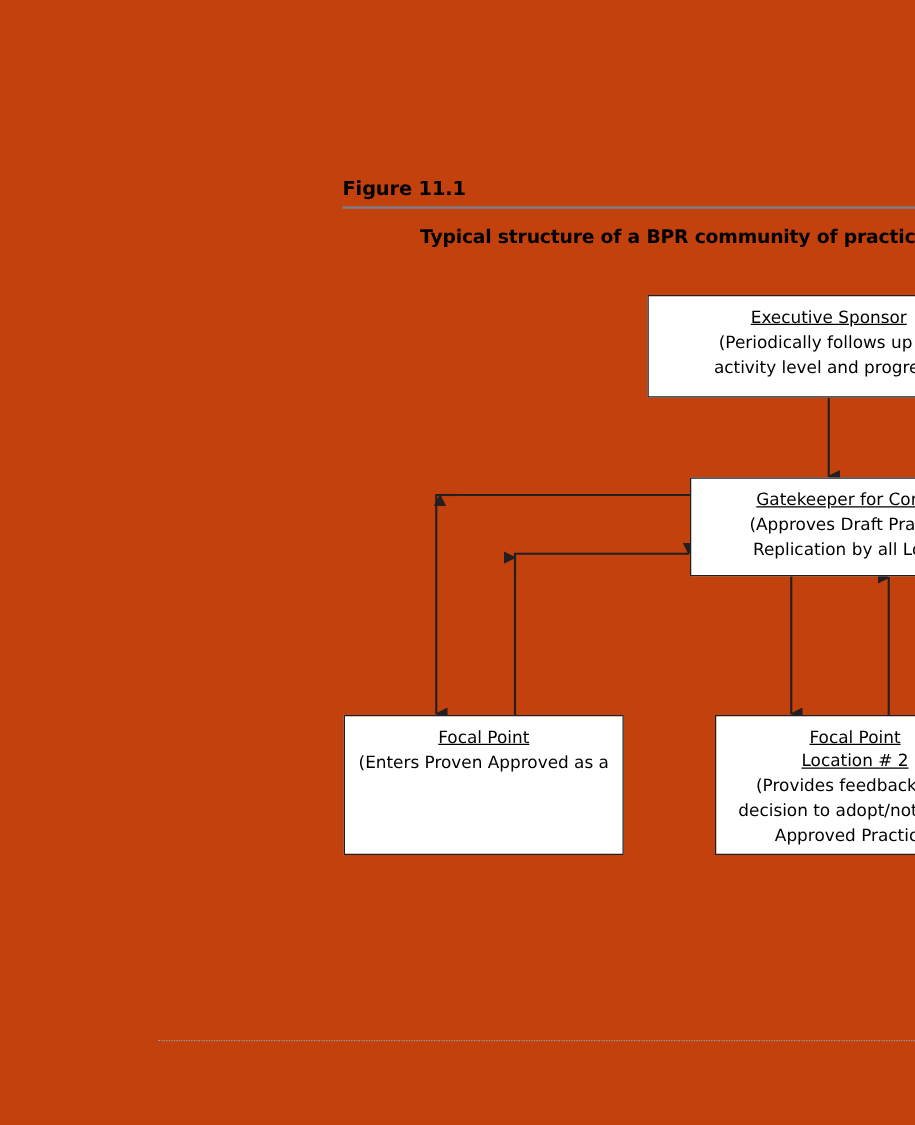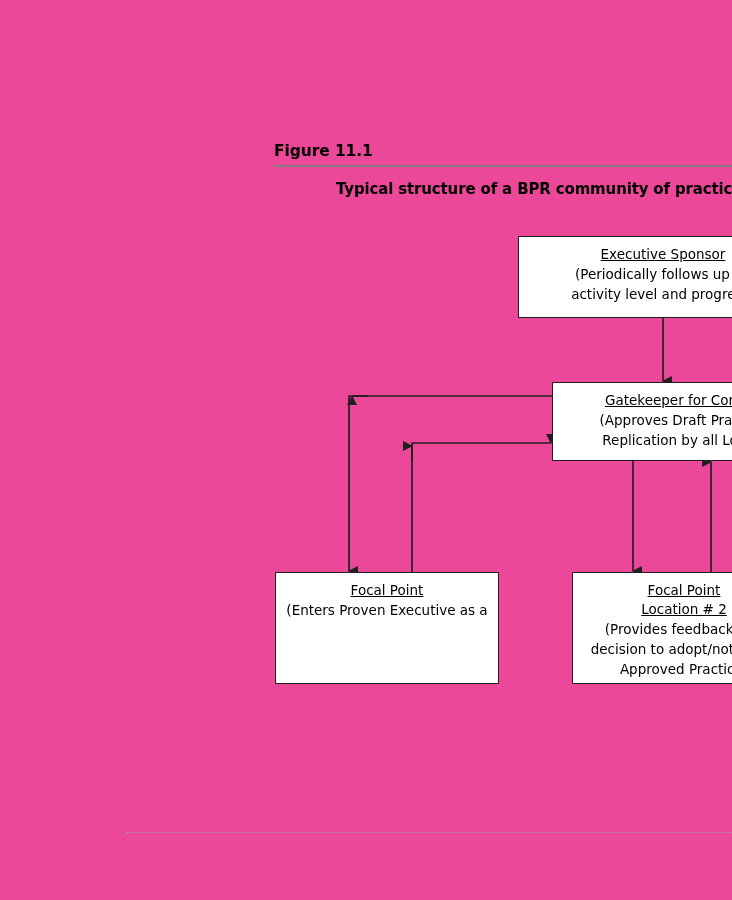--- a/index.html
+++ b/index.html
@@ -15,21 +15,21 @@
     overflow: hidden;
     font-family: "Liberation Sans", sans-serif;
     color: #000000;
   }
 
   #page {
     position: absolute;
     left: 0; top: 0;
     width: 732px;
     height: 900px;
-    background: #ec4899;
+    background: #c2410c;
   }
 
   
   .fig-label {
     position: absolute;
     left: 274px;
     top: 142px;
     font-family: "DejaVu Sans", sans-serif;
     font-size: 15.5px;
     font-weight: bold;
@@ -193,21 +193,21 @@
       <div class="inner">
         <span class="ttl">Gatekeeper for Community</span>
         <span class="ln">(Approves Draft Practices for</span>
         <span class="ln">Replication by all Locations)</span>
       </div>
     </div>
 
     <div class="node" id="node-fp1">
       <div class="inner">
         <span class="ttl">Focal Point</span>
-        <span class="ln">(Enters Proven Executive as a</span>
+        <span class="ln">(Enters Proven Approved as a</span>
       </div>
     </div>
 
     <div class="node" id="node-fp2">
       <div class="inner">
         <span class="ttl">Focal Point</span>
         <span class="ttl">Location # 2</span>
         <span class="ln">(Provides feedback and</span>
         <span class="ln">decision to adopt/not adopt</span>
         <span class="ln">Approved Practice)</span>

